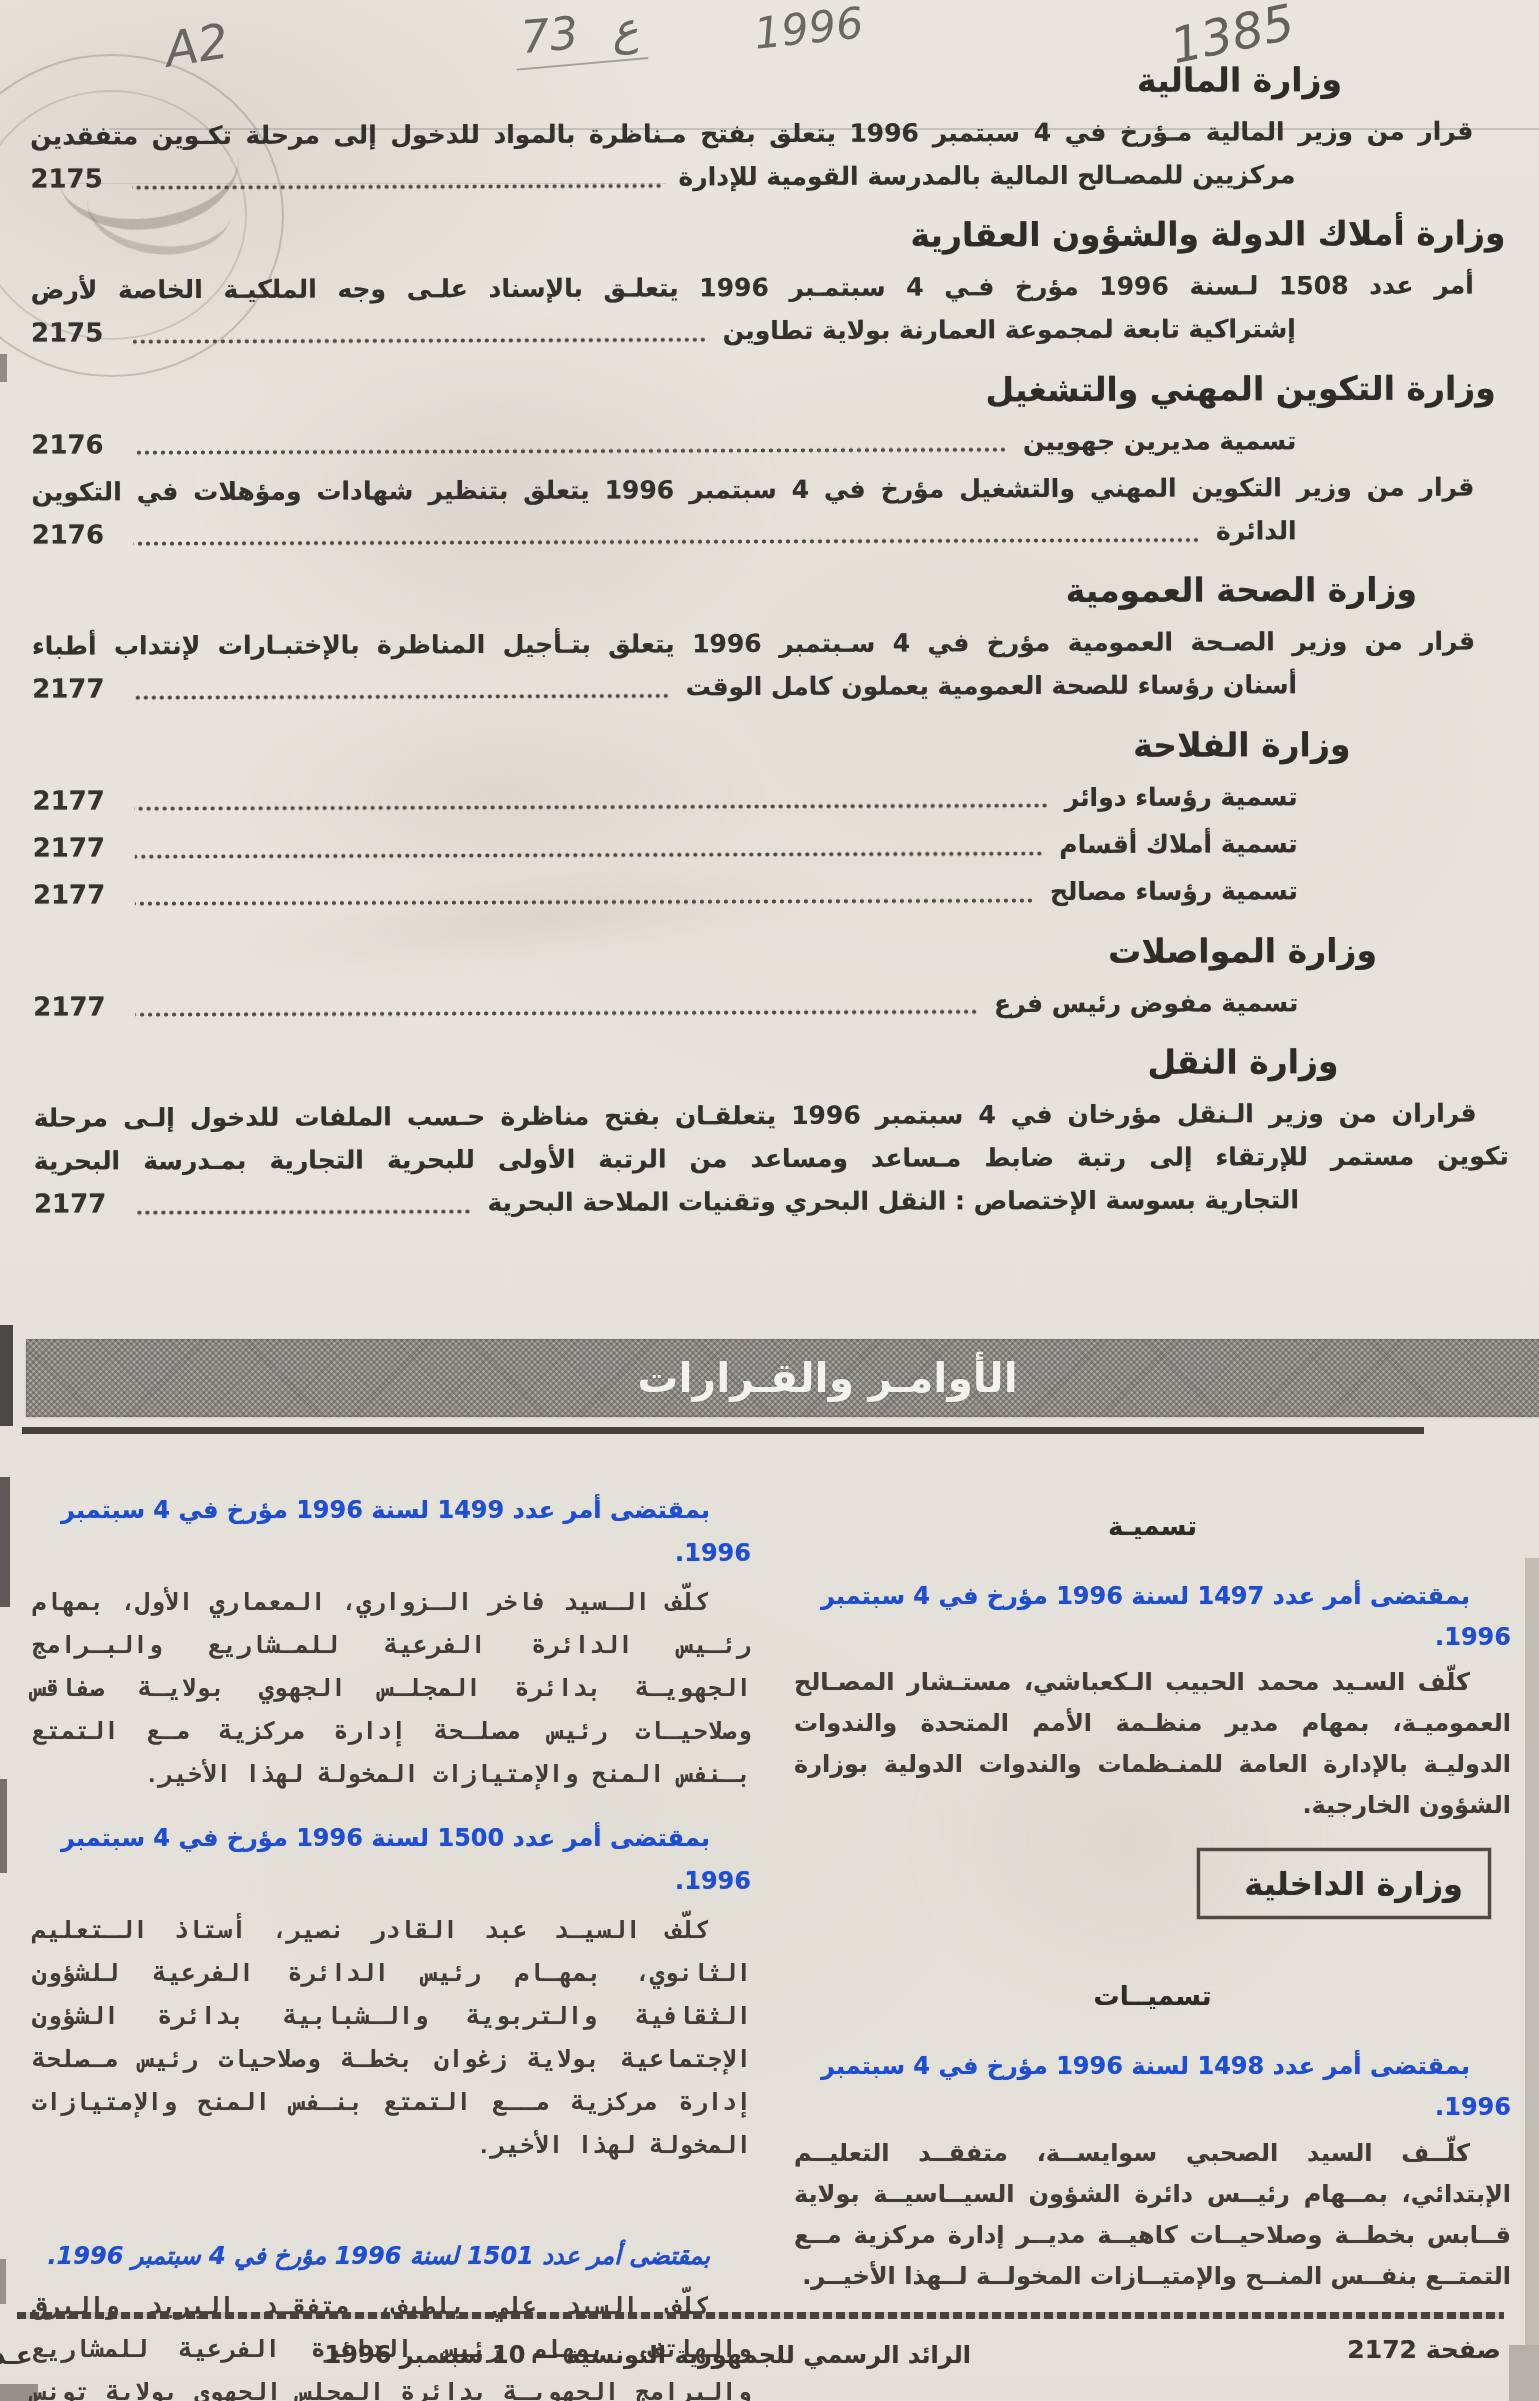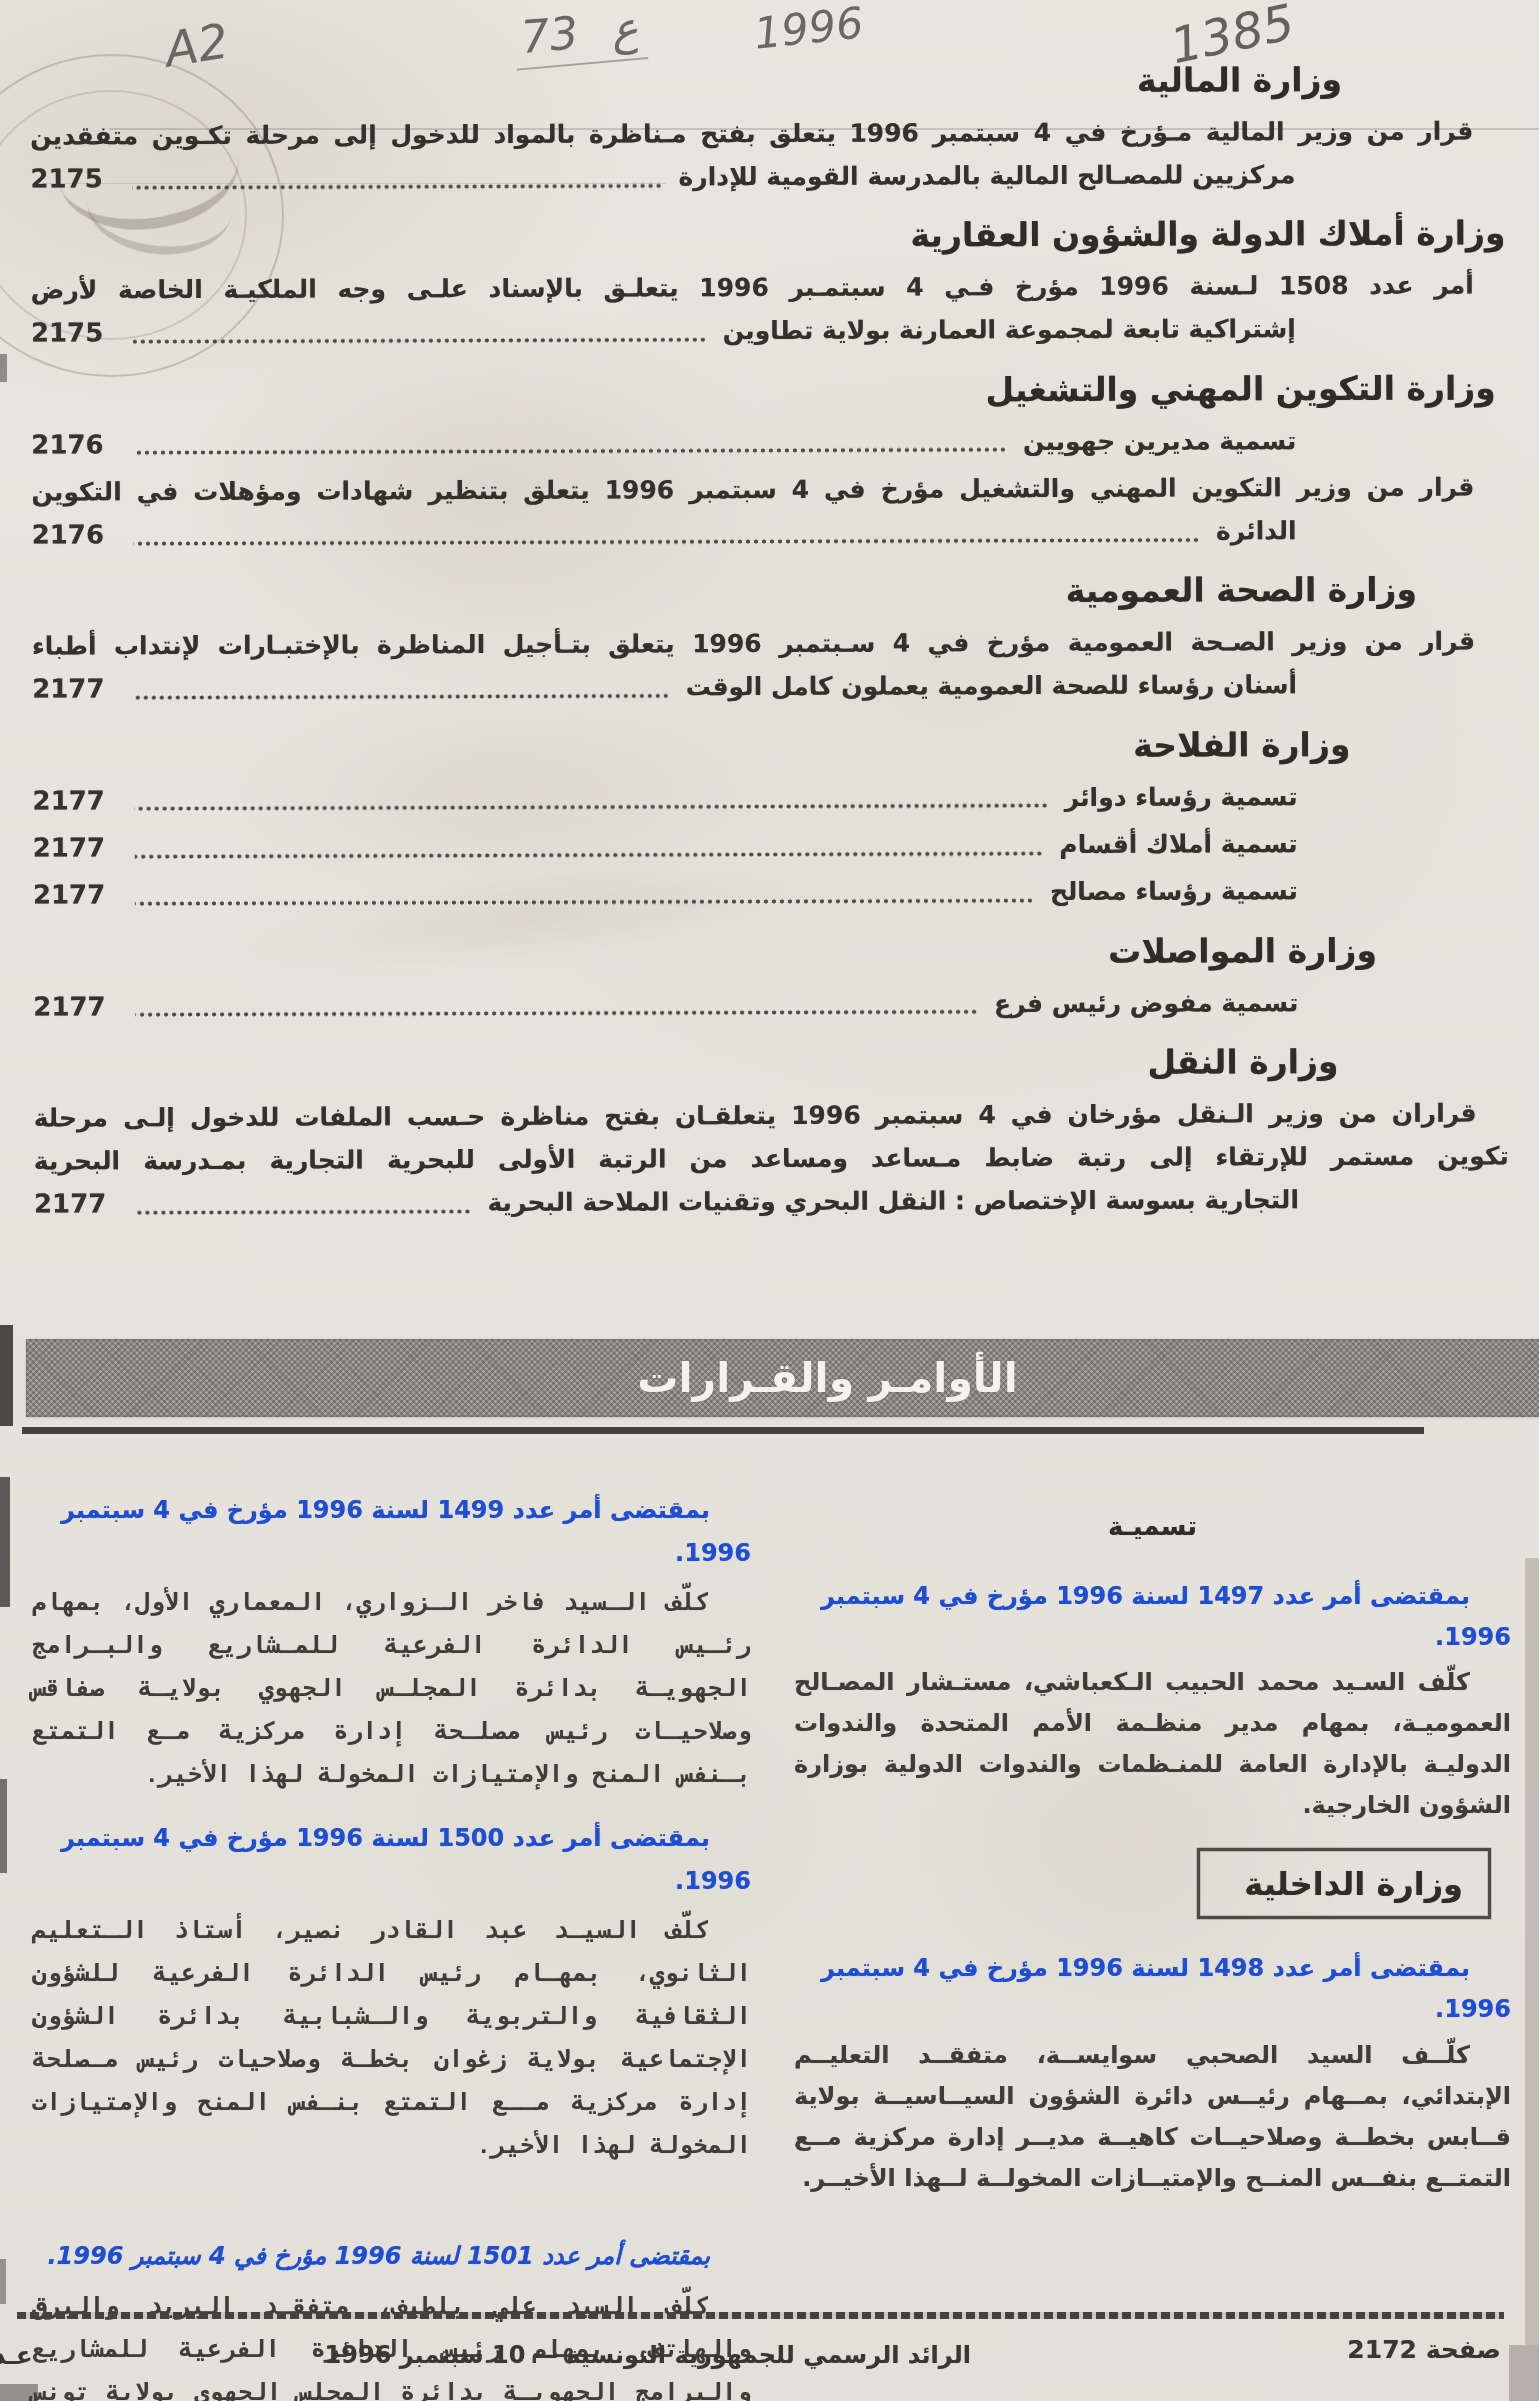--- a/index.html
+++ b/index.html
@@ -245,20 +245,21 @@
 <div class="banner">
   <div class="banner-title">الأوامـر والقـرارات</div>
 </div>
 <div class="banner-rule"></div>
 
 <div class="col col-right" dir="rtl">
   <div class="sub-heading">تسميـة</div>
   <div class="decree-intro">بمقتضى أمر عدد 1497 لسنة 1996 مؤرخ في 4 سبتمبر 1996.</div>
   <div class="decree-body">كلّف السـيد محمد الحبيب الـكعباشي، مستـشار المصـالح العموميـة، بمهام مدير منظـمة الأمم المتحدة والندوات الدوليـة بالإدارة العامة للمنـظمات والندوات الدولية بوزارة الشؤون الخارجية.</div>
   <div class="box-title box-title-2">وزارة الداخلية</div>
+  <div class="sub-heading sub-heading-2">تسميــات</div>
   <div class="decree-intro">بمقتضى أمر عدد 1498 لسنة 1996 مؤرخ في 4 سبتمبر 1996.</div>
   <div class="decree-body">كلّــف السيد الصحبي سوايســة، متفقــد التعليــم الإبتدائي، بمــهام رئيــس دائرة الشؤون السيــاسيــة بولاية قــابس بخطــة وصلاحيــات كاهيــة مديــر إدارة مركزية مــع التمتــع بنفــس المنــح والإمتيــازات المخولــة لــهذا الأخيــر.</div>
 </div>
 
 <div class="col col-left" dir="rtl">
   <div class="decree-intro">بمقتضى أمر عدد 1499 لسنة 1996 مؤرخ في 4 سبتمبر 1996.</div>
   <div class="decree-body">كلّف الـسيد فاخر الـزواري، المعماري الأول، بمهام رئـيس الدائرة الفرعية للمـشاريع والبـرامج الجهويـة بدائرة المجلـس الجهوي بولايـة صفاقس وصلاحيـات رئيس مصلـحة إدارة مركزية مـع التمتع بـنفس المنح والإمتيازات المخولة لهذا الأخير.</div>
   <div class="decree-intro">بمقتضى أمر عدد 1500 لسنة 1996 مؤرخ في 4 سبتمبر 1996.</div>
   <div class="decree-body">كلّف السيـد عبد القادر نصير، أستاذ الـتعليم الثانوي، بمهـام رئيس الدائرة الفرعية للشؤون الثقافية والتربوية والـشبابية بدائرة الشؤون الإجتماعية بولاية زغوان بخطـة وصلاحيات رئيس مـصلحة إدارة مركزية مــع التمتع بنـفس المنح والإمتيازات المخولة لهذا الأخير.</div>
   <div class="decree-intro intro-3">بمقتضى أمر عدد 1501 لسنة 1996 مؤرخ في 4 سبتمبر 1996.</div>

